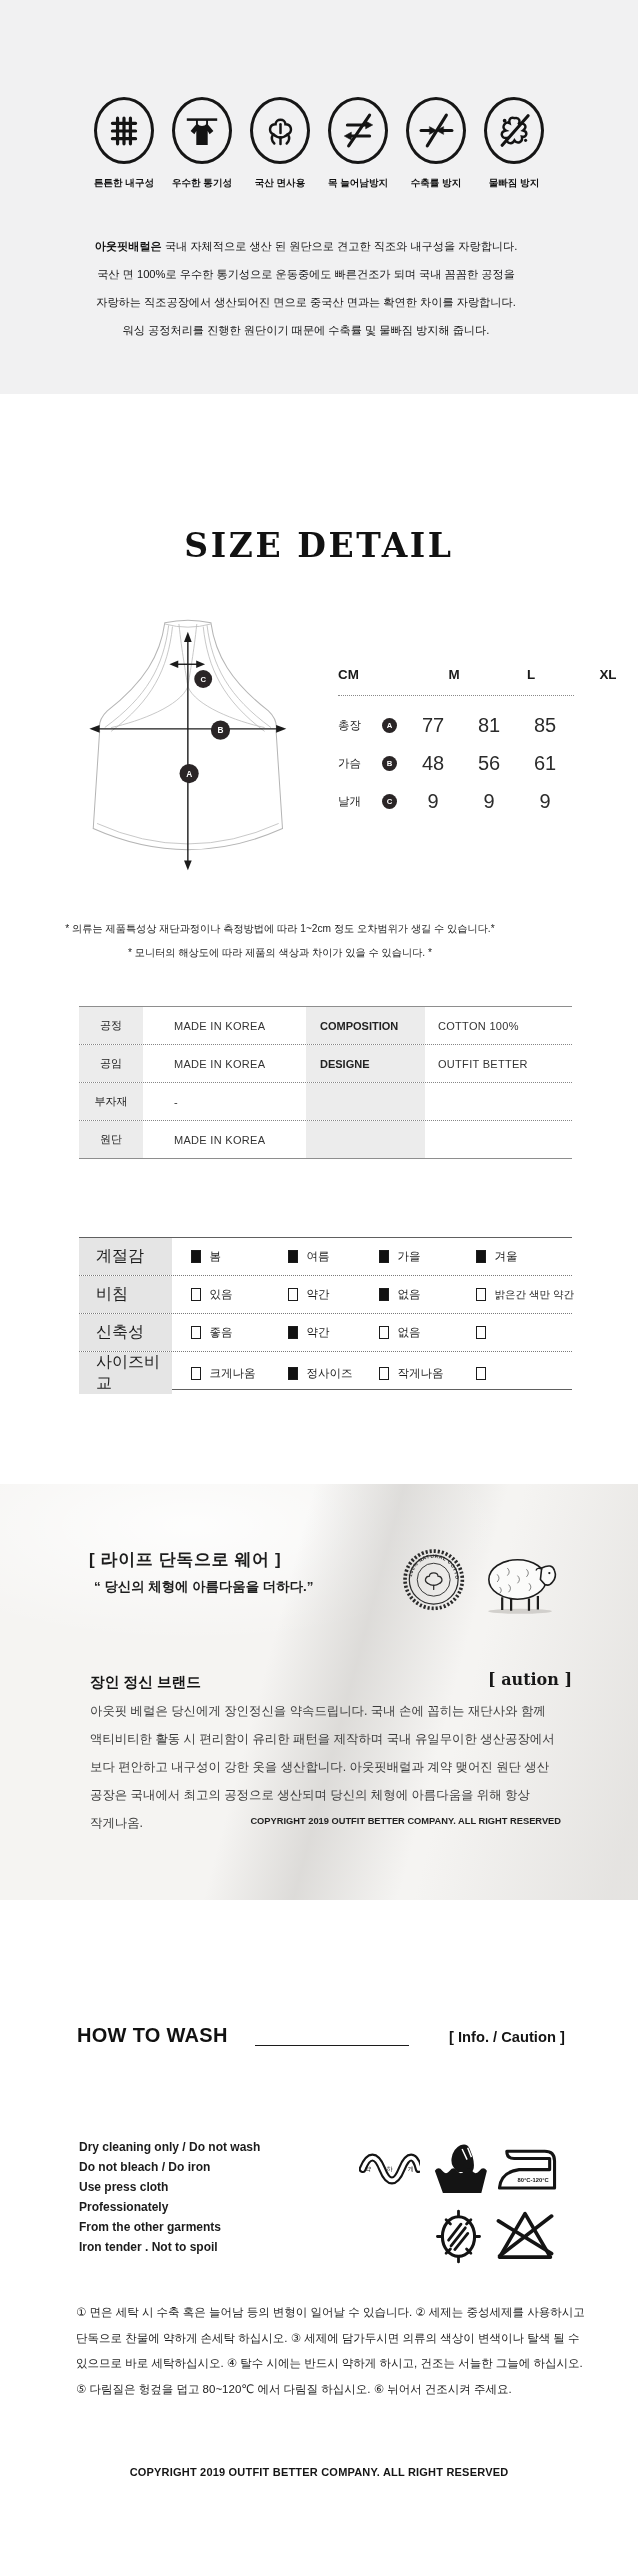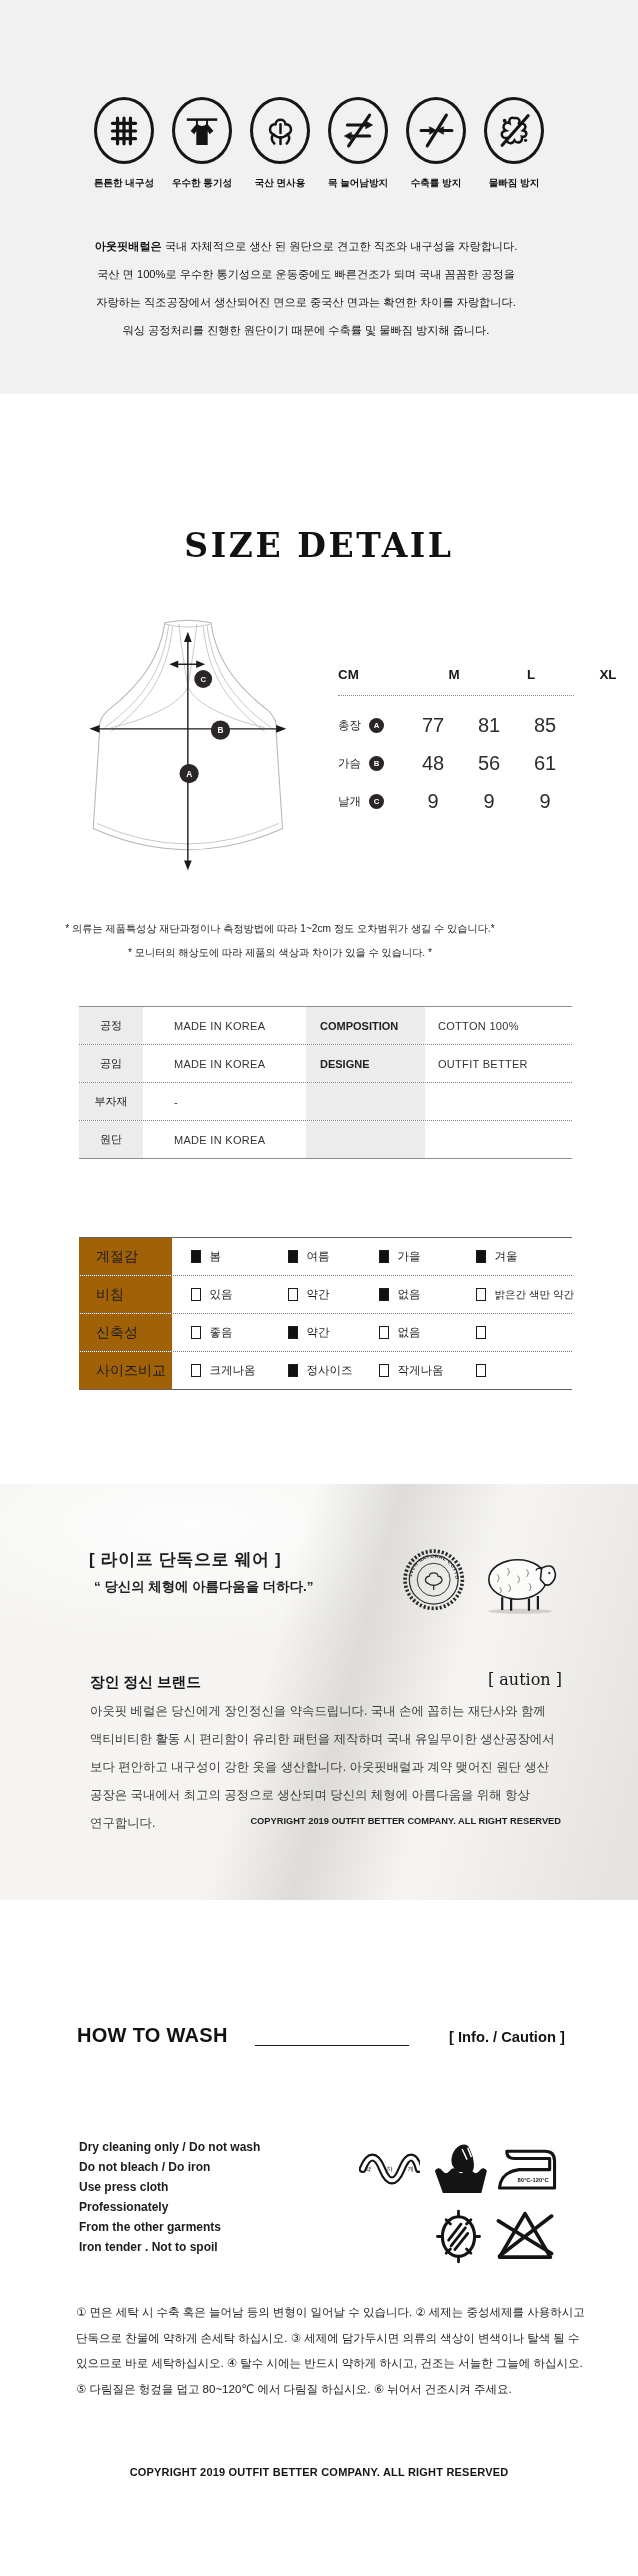--- a/index.html
+++ b/index.html
@@ -18,58 +18,58 @@
   
   .size-title{position:absolute;left:0;top:526px;width:638px;text-align:center;
     font-family:"DejaVu Serif","Liberation Serif",serif;font-size:33px;font-weight:800;letter-spacing:2.6px;color:#121212;}
   .diagram{position:absolute;left:83px;top:615px;}
   .size-table{position:absolute;left:338px;top:654px;width:236px;}
   .st-head{display:grid;grid-template-columns:67px 56px 56px 56px;height:41px;align-items:center;font-weight:700;font-size:13.4px;color:#1a1a1a;gap:21px;}
   .st-col{text-align:center;}
   .st-sep{border-top:0.6px dotted #8a8a8a;height:0;}
   .st-rows{padding-top:10.2px;}
   .st-row{display:grid;grid-template-columns:67px 56px 56px 56px;height:38px;align-items:center;}
-  .st-label{display:flex;align-items:center;gap:8px;font-size:11.5px;color:#222;}
+  .st-label{display:flex;align-items:center;gap:21px;font-size:11.5px;color:#222;}
   .badge{width:15.3px;height:15.3px;border-radius:50%;background:#2a2526;color:#fff;font-size:7.7px;font-weight:700;display:inline-flex;align-items:center;justify-content:center;}
   .st-val{text-align:center;font-size:20px;font-weight:400;color:#2b2b2b;}
   .notes{position:absolute;left:0;top:917px;width:560px;text-align:center;font-size:10.2px;line-height:23.6px;color:#1d1d1d;}
 
   
   .info-table{position:absolute;left:79px;top:1006px;width:493px;border-top:1.3px solid #8e8e8e;border-bottom:1.3px solid #8e8e8e;}
   .it-row{display:grid;grid-template-columns:64px 163px 119px 147px;height:37px;align-items:stretch;}
   .it-row + .it-row{border-top:0.6px dotted #868686;}
   .it-cell{display:flex;align-items:center;font-size:11px;}
   .it-key{background:#ececec;justify-content:center;color:#222;}
   .it-val{padding-left:31px;color:#333;letter-spacing:0.3px;}
   .it-key2{background:#ececec;padding-left:14px;font-weight:700;color:#222;}
   .it-val2{padding-left:13px;color:#333;letter-spacing:0.3px;}
 
   
   .attr-table{position:absolute;left:79px;top:1237px;width:493px;border-top:1.3px solid #606060;border-bottom:1.3px solid #606060;}
   .at-row{display:grid;grid-template-columns:93px 97px 91px 97px 116px;height:37px;align-items:stretch;}
   .at-row + .at-row{border-top:0.6px dotted #7a7a7a;}
-  .at-key{background:#a16207;display:flex;align-items:center;padding-left:17px;font-size:14px;color:#1c1c1c;}
+  .at-key{background:#e5e5e5;display:flex;align-items:center;padding-left:17px;font-size:16px;color:#1c1c1c;}
   .opt{display:flex;align-items:center;gap:8.3px;padding-left:19px;font-size:11.5px;white-space:nowrap;color:#1c1c1c;}
   .opt.small{font-size:10.5px;}
   .cb{width:8.3px;height:11px;border:1.3px solid #1c1c1c;background:#fff;flex:none;}
   .cb[data-checked="true"]{background:#111;}
 
   
   .brand-sec{position:absolute;left:0;top:1484px;width:638px;height:416px;
     background:
       linear-gradient(105deg, rgba(255,255,255,0) 42%, rgba(201,199,196,.55) 54%, rgba(255,255,255,0) 68%),
       linear-gradient(285deg, rgba(213,211,208,.5) 4%, rgba(255,255,255,0) 30%),
       radial-gradient(447px 166px at 30% 10%, rgba(255,255,255,.85), rgba(255,255,255,0) 70%),
       #f5f4f2;}
   .tagline-title{position:absolute;left:89px;top:1548px;font-size:17px;font-weight:800;letter-spacing:0.6px;color:#1d1d1d;}
   .tagline-quote{position:absolute;left:94px;top:1578px;font-size:13.4px;font-weight:700;color:#1d1d1d;}
   .stamp{position:absolute;left:402px;top:1548px;}
   .sheep{position:absolute;left:478px;top:1550px;}
   .brand-heading{position:absolute;left:90px;top:1673px;font-size:14.7px;font-weight:800;color:#151515;}
-  .caution{position:absolute;left:488px;top:1670px;font-size:16px;font-weight:400;font-family:"DejaVu Serif","Liberation Serif",serif;color:#171717;}
+  .caution{position:absolute;left:488px;top:1670px;font-size:16px;font-weight:700;font-family:"DejaVu Serif","Liberation Serif",serif;color:#171717;}
   .brand-para{position:absolute;left:90px;top:1697px;width:478px;font-size:12.4px;line-height:28px;color:#3b3b3b;}
   .brand-copy{position:absolute;left:0;top:1816px;width:561px;text-align:right;font-size:9.3px;font-weight:800;color:#1f1f1f;}
 
   
   .wash-title{position:absolute;left:77px;top:2024px;font-size:20px;font-weight:800;letter-spacing:0.3px;color:#111;}
   .wash-rule{position:absolute;left:255px;top:2045px;width:154px;height:1.3px;background:#1c1c1c;}
   .wash-caption{position:absolute;left:449px;top:2029px;font-size:14.7px;font-weight:700;color:#141414;}
   .wash-list{position:absolute;left:79px;top:2137px;font-size:12px;font-weight:700;line-height:20px;color:#1b1b1b;}
   .wash-icon{position:absolute;}
   .care{position:absolute;left:76px;top:2300px;width:511px;font-size:11.5px;line-height:25.5px;color:#222;}
@@ -394,21 +394,21 @@
   </svg>
 
   <div class="brand-heading">장인 정신 브랜드</div>
   <div class="caution">[ aution ]</div>
 
   <div class="brand-para">
     <div>아웃핏 베럴은 당신에게 장인정신을 약속드립니다. 국내 손에 꼽히는 재단사와 함께</div>
     <div>액티비티한 활동 시 편리함이 유리한 패턴을 제작하며 국내 유일무이한 생산공장에서</div>
     <div>보다 편안하고 내구성이 강한 옷을 생산합니다. 아웃핏배럴과 계약 맺어진 원단 생산</div>
     <div>공장은 국내에서 최고의 공정으로 생산되며 당신의 체형에 아름다움을 위해 항상</div>
-    <div>연구합니다.</div>
+    <div>작게나옴.</div>
   </div>
   <div class="brand-copy">COPYRIGHT 2019 OUTFIT BETTER COMPANY. ALL RIGHT RESERVED</div>
 
   <div class="wash-title">HOW TO WASH</div>
   <div class="wash-rule"></div>
   <div class="wash-caption">[ Info. / Caution ]</div>
 
   <div class="wash-list">
     <div>Dry cleaning only / Do not wash</div>
     <div>Do not bleach / Do iron</div>

